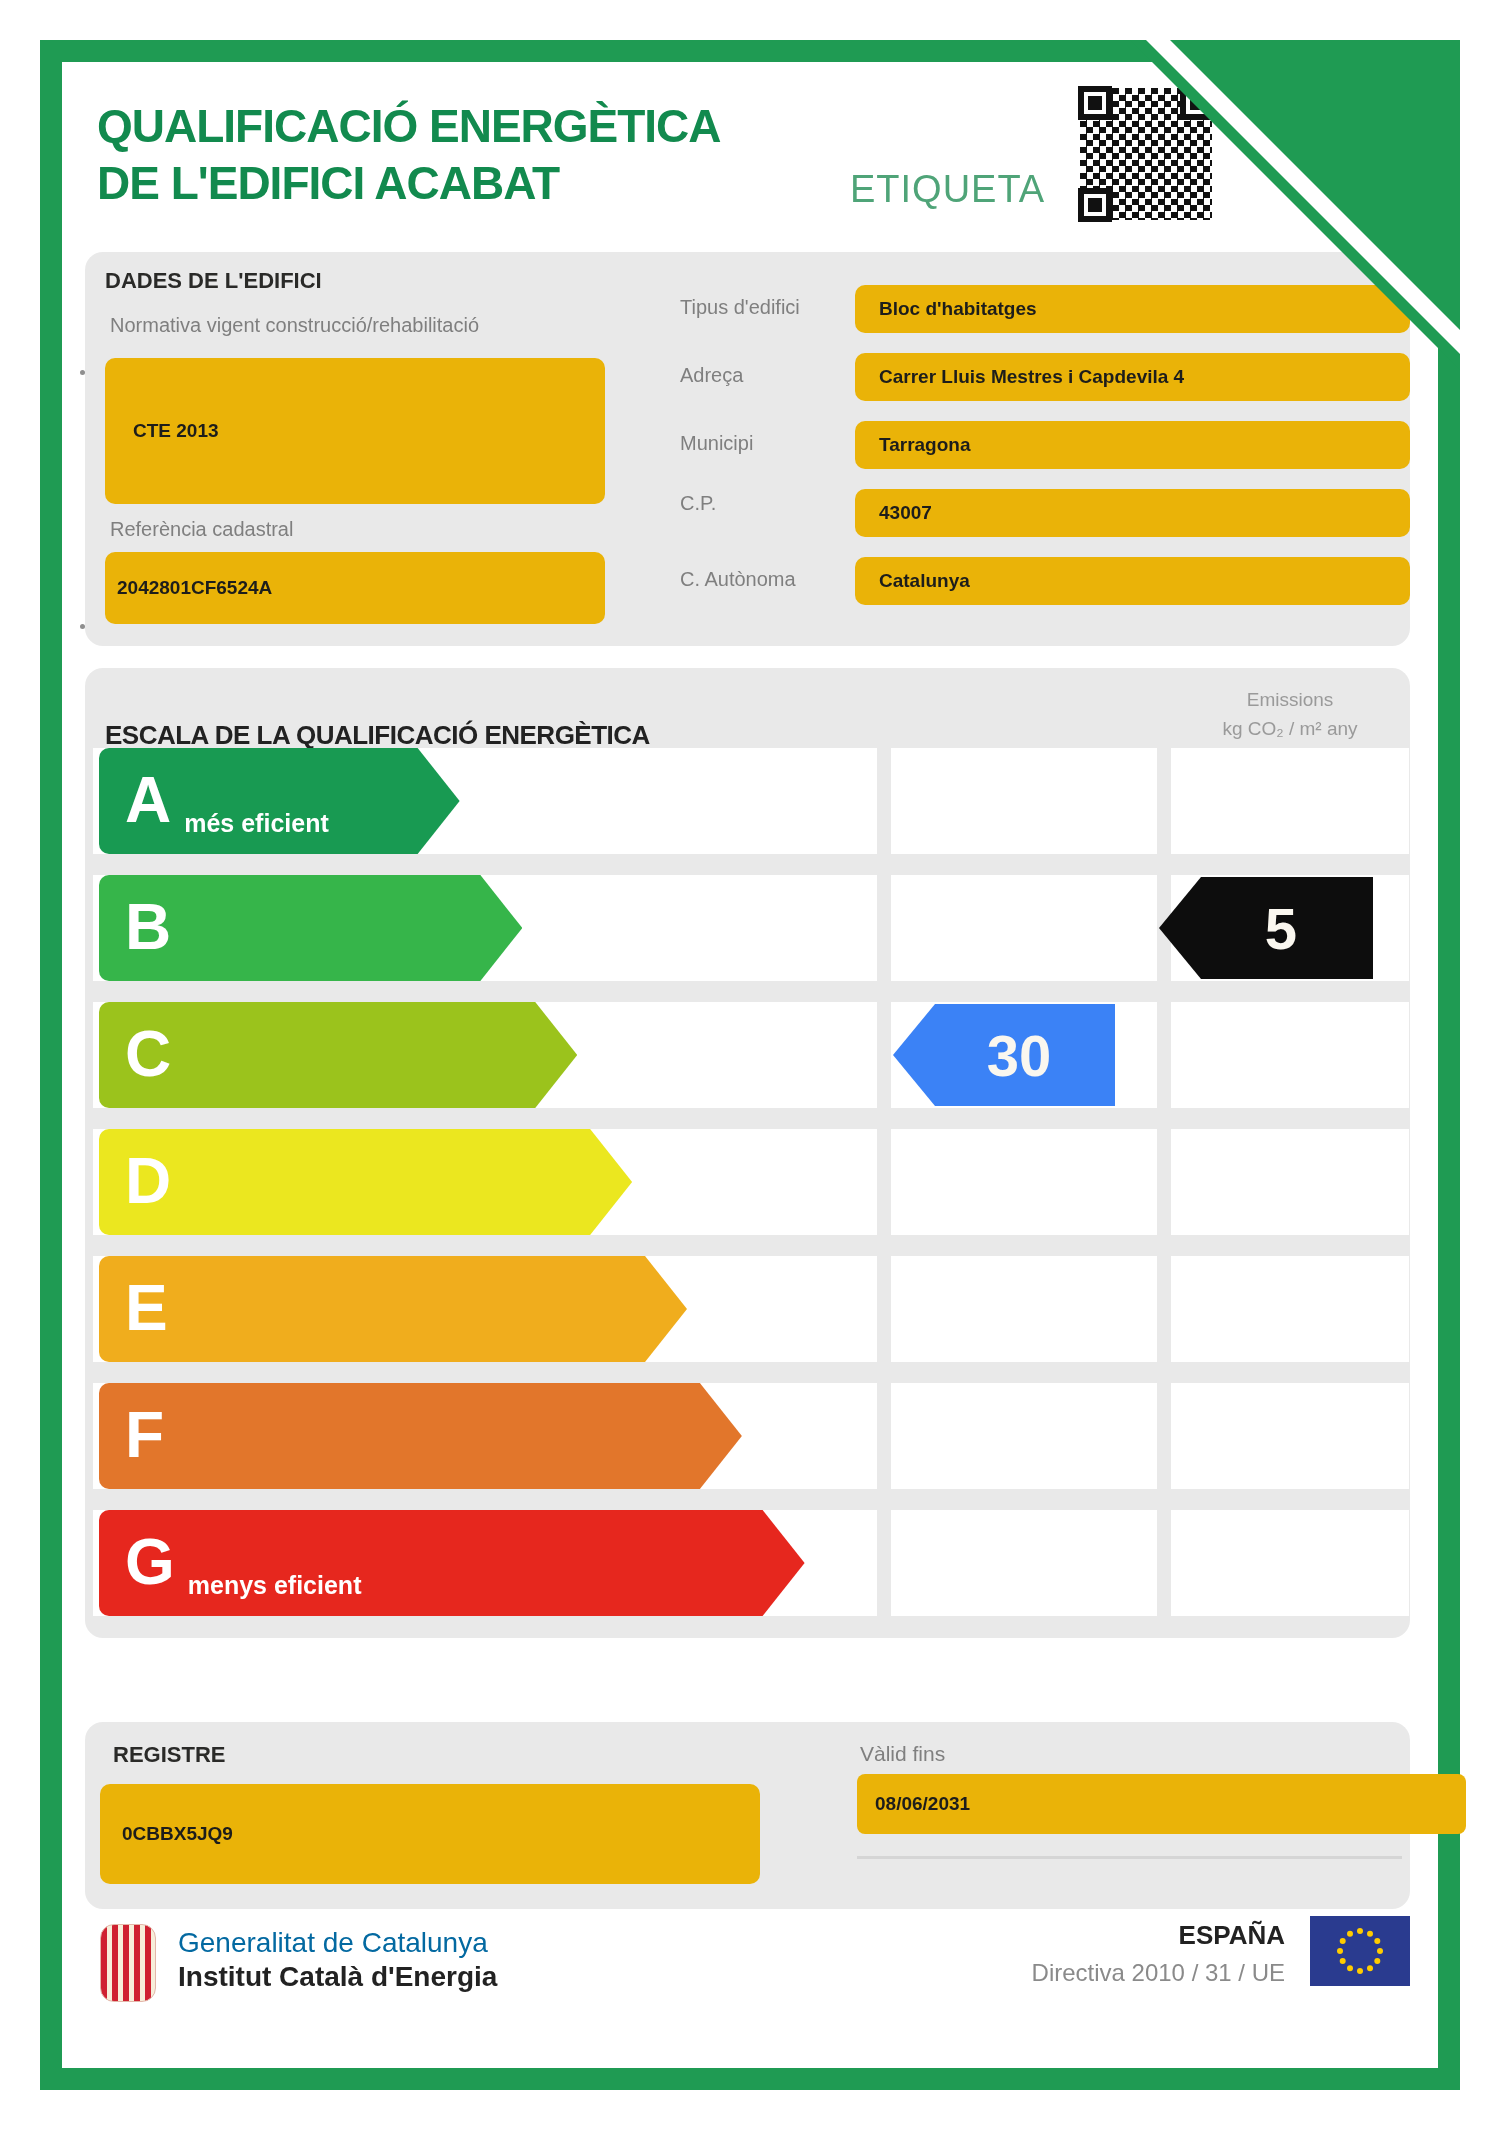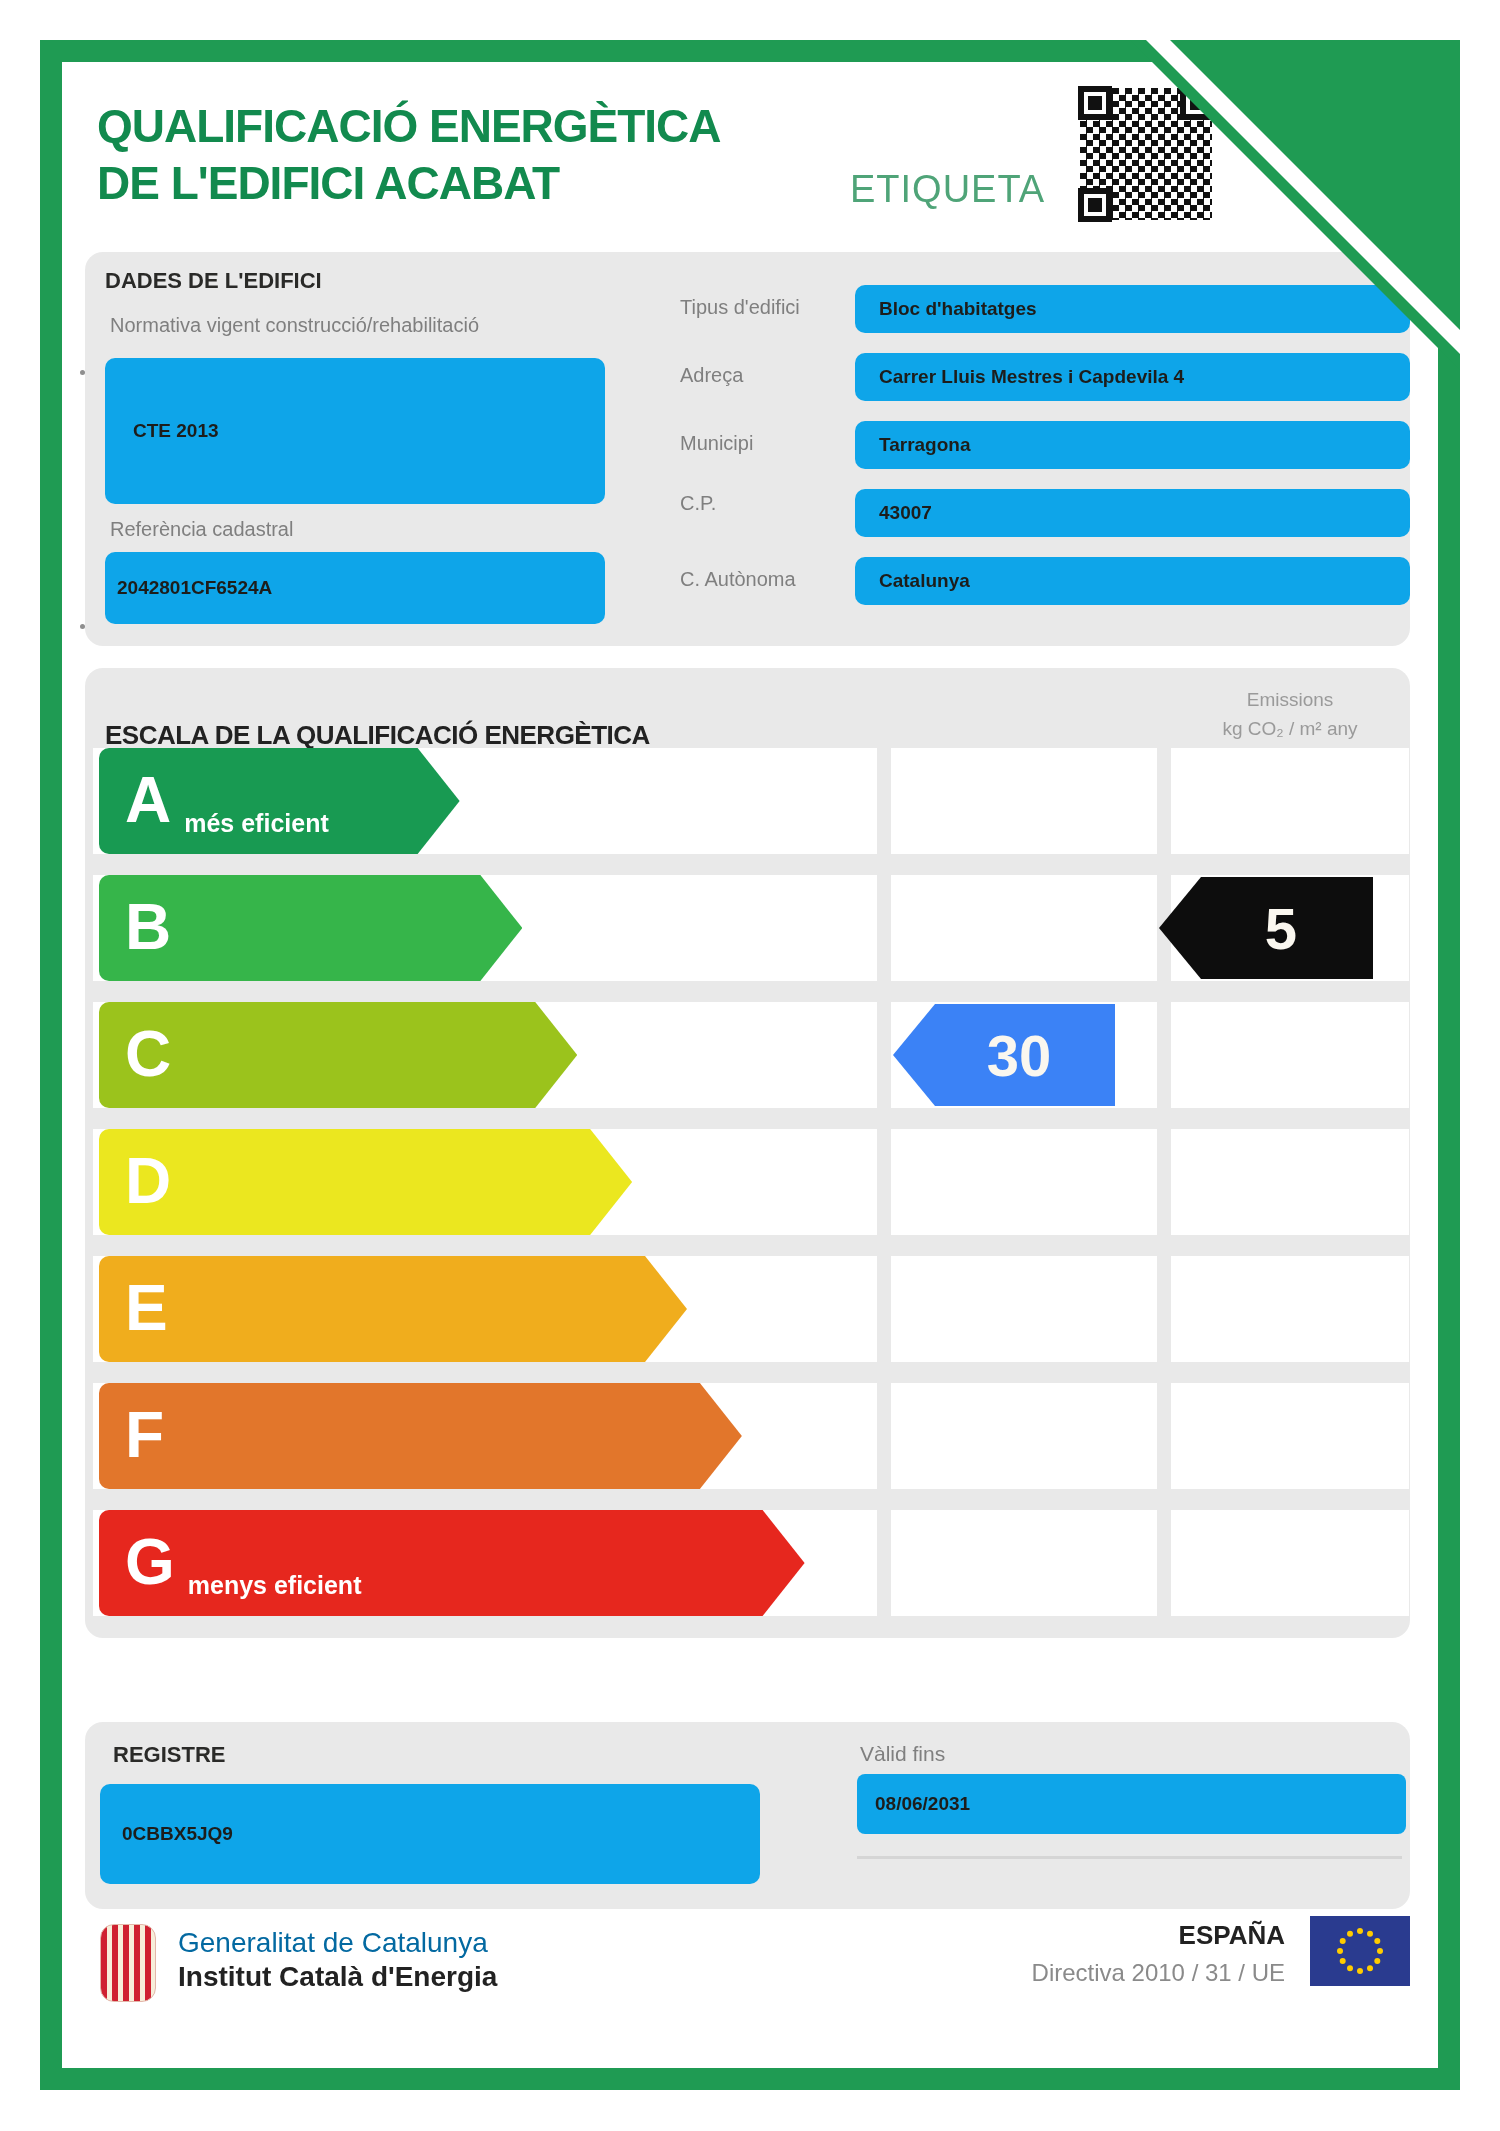--- a/index.html
+++ b/index.html
@@ -28,21 +28,21 @@
       conic-gradient(#111 25%, transparent 0 50%, #111 0 75%, transparent 0);
     background-size:13px 13px;
   }
   .qr .finder{position:absolute;width:34px;height:34px;background:#fff;border:6px solid #111;box-sizing:border-box;}
   .qr .finder::after{content:"";position:absolute;inset:4px;background:#111;}
   .qr .f-tl{left:4px;top:4px;} .qr .f-tr{right:4px;top:4px;} .qr .f-bl{left:4px;bottom:4px;}
 
   .panel{position:absolute;background:#e9e9e9;border-radius:18px;}
   .panel-title{position:absolute;font-size:22px;font-weight:bold;color:#2a2a28;}
   .lbl{position:absolute;font-size:20px;color:#7f7f7f;}
-  .field{position:absolute;background:#0ea5e9;border-radius:10px;display:flex;align-items:center;box-sizing:border-box;}
+  .field{position:absolute;background:#eab308;border-radius:10px;display:flex;align-items:center;box-sizing:border-box;}
   .field .val{font-size:19px;font-weight:bold;color:#1d1d1b;}
 
   
   .dades{left:23px;top:190px;width:1325px;height:394px;}
   .speck{position:absolute;width:5px;height:5px;border-radius:50%;background:#8f8f8f;}
 
   
   .escala{left:23px;top:606px;width:1325px;height:970px;}
   .escala-title{position:absolute;left:20px;top:52px;font-size:26px;font-weight:bold;color:#222;letter-spacing:-0.5px;}
   .colhdr{position:absolute;top:18px;text-align:center;font-size:19px;color:#9a9a9a;line-height:1.5;}
@@ -245,21 +245,21 @@
       <div class="cell"></div>
     </div>
   </div>
 
   <div class="panel registre">
     <div class="panel-title" style="left:28px;top:20px;">REGISTRE</div>
     <div class="field" style="left:15px;top:62px;width:660px;height:100px;padding-left:22px;">
       <span class="val">0CBBX5JQ9</span>
     </div>
     <div class="lbl" style="left:775px;top:20px;font-size:21px;">Vàlid fins</div>
-    <div class="field" style="left:772px;top:52px;width:549px;height:60px;padding-left:18px;border-radius:8px;">
+    <div class="field" style="left:772px;top:52px;width:609px;height:60px;padding-left:18px;border-radius:8px;">
       <span class="val">08/06/2031</span>
     </div>
     <div class="divider"></div>
   </div>
 
   <div class="gencat-logo"></div>
   <div class="org">
     <div class="l1">Generalitat de Catalunya</div>
     <div class="l2">Institut Català d'Energia</div>
   </div>

